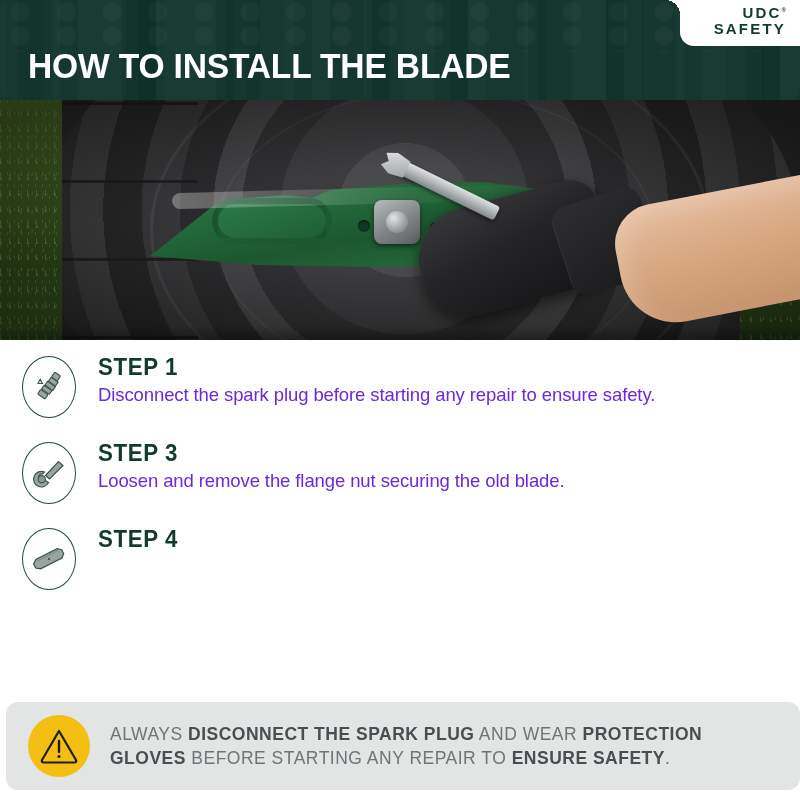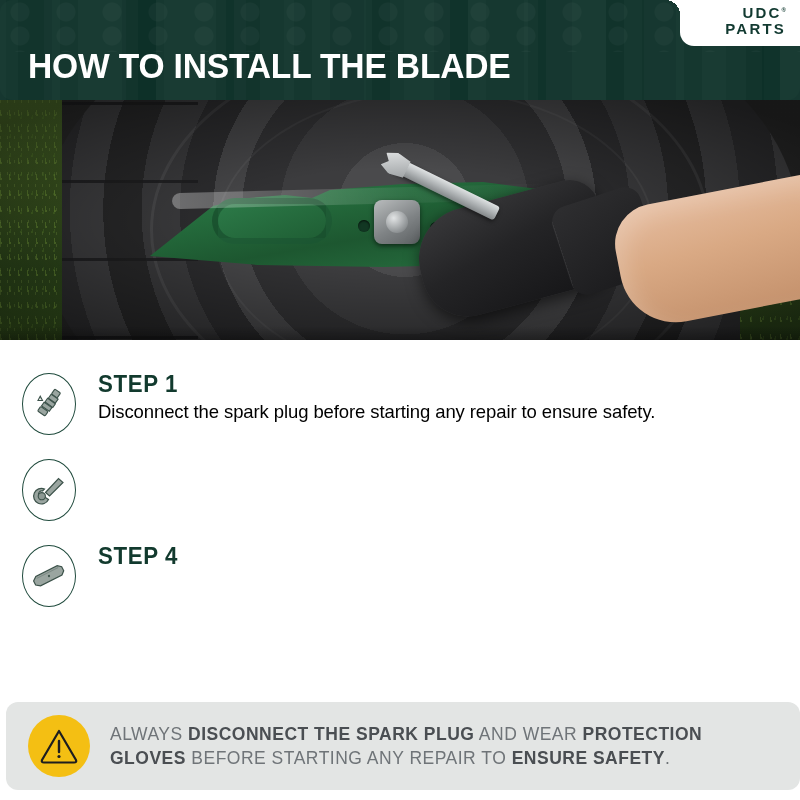--- a/index.html
+++ b/index.html
@@ -224,21 +224,21 @@
     transform:rotate(-11deg);
     box-shadow:inset 8px 10px 22px rgba(255,255,255,.18);
   }
   .hero-fade{
     position:absolute; left:0; bottom:0; width:800px; height:14px;
     background:linear-gradient(180deg, transparent, rgba(0,0,0,.3));
   }
 
   
   .steps {
-    position:absolute; left:0; top:367px; width:800px;
+    position:absolute; left:0; top:350px; width:800px;
   }
   .step {
     display:flex; align-items:flex-start;
     padding:0 26px 0 22px;
     height:86px;
   }
   .step-icon {
     flex:0 0 auto;
     width:54px; height:62px;
     margin-top:6px;
@@ -246,21 +246,21 @@
     border-radius:50%;
     display:flex; align-items:center; justify-content:center;
   }
   .step-body { margin-left:22px; padding-top:4px; }
   .step-title {
     font-size:23px; font-weight:bold; color:#123a2e;
     letter-spacing:.6px; line-height:1.15;
     transform:scaleX(.97); transform-origin:left center;
   }
   .step-desc {
-    font-size:18.5px; color:#000000; line-height:1.32;
+    font-size:18.5px; color:#6d28d9; line-height:1.32;
     margin-top:3px; letter-spacing:-.1px;
   }
 
   
   .footer {
     position:absolute; left:6px; top:702px;
     width:794px; height:88px;
     background:#e3e5e4;
     border-radius:12px;
     display:flex; align-items:center;
@@ -282,21 +282,21 @@
 </style>
 </head>
 <body>
 
 <div class="header">
   <div class="header-pattern"></div>
   <div class="header-pattern2"></div>
   <div class="logo-notch"></div>
   <div class="logo">
     <div class="logo-line"><span>UDC</span><span class="logo-reg">®</span></div>
-    <div class="logo-line">PARTS</div>
+    <div class="logo-line">SAFETY</div>
   </div>
   <div class="header-title">HOW TO INSTALL THE BLADE</div>
 </div>
 
 <div class="hero">
   <div class="deck"></div>
   <div class="deck-ring1"></div>
   <div class="deck-ring2"></div>
   <div class="deck-ribs"></div>
   <div class="hero-grass-l"></div>
@@ -339,20 +339,24 @@
 
 
   <div class="step">
     <div class="step-icon">
       <svg width="36" height="36" viewBox="0 0 36 36">
         <path d="M14.5 20.5 L27.5 6.5 L32 10.5 L18.5 24 Z" fill="#9aa5a0" stroke="#3c524a" stroke-width="1.2"></path>
         <path d="M13.5 17 A7.8 7.8 0 1 0 17.5 27.5 L12.8 24.5 A3.2 3.2 0 1 1 11.5 19 Z" fill="#9aa5a0" stroke="#3c524a" stroke-width="1.2"></path>
         <circle cx="10.8" cy="24.2" r="3.6" fill="#8d9994" stroke="#3c524a" stroke-width="1.1"></circle>
       </svg>
     </div>
+    <div class="step-body">
+      <div class="step-title">STEP 3</div>
+      <div class="step-desc">Loosen and remove the flange nut securing the old blade.</div>
+    </div>
   </div>
 
   <div class="step">
     <div class="step-icon">
       <svg width="38" height="34" viewBox="0 0 38 34">
         <g transform="rotate(-27 19 17)">
           <path d="M3 14.5 L7 11.5 L31 11.5 L34.5 14.5 L34.5 19 L31 22 L7 22 L3 19 Z" fill="#9aa5a0" stroke="#3c524a" stroke-width="1.2"></path>
           <line x1="7" y1="13.6" x2="31" y2="13.6" stroke="#7d8a85" stroke-width="1"></line>
           <circle cx="19" cy="17" r="1.1" fill="#3c524a"></circle>
         </g>

